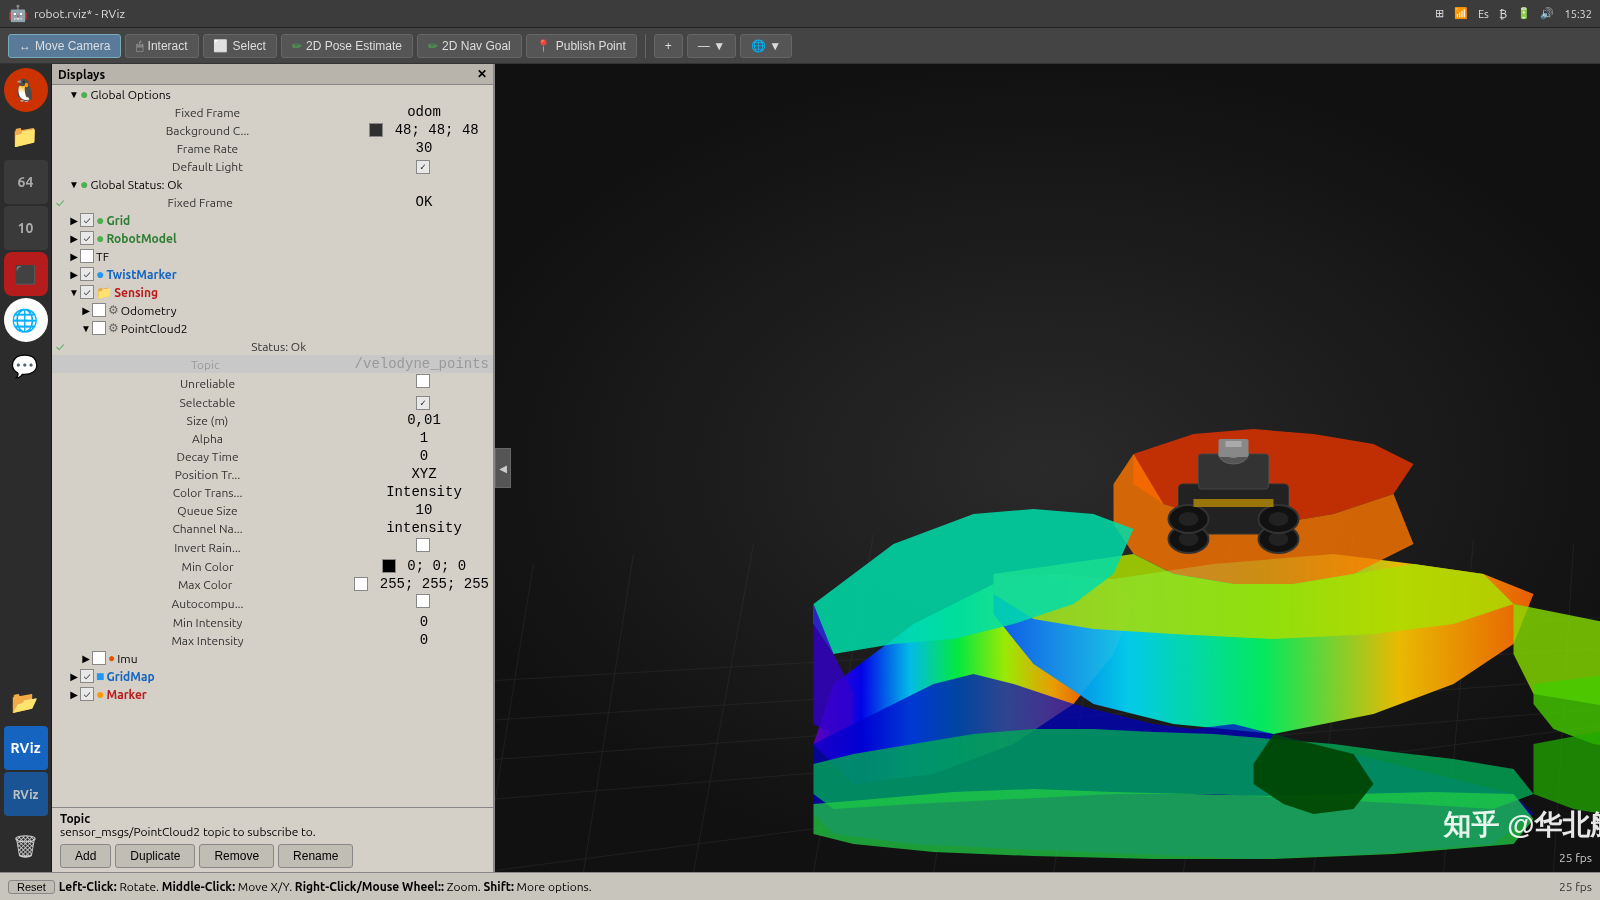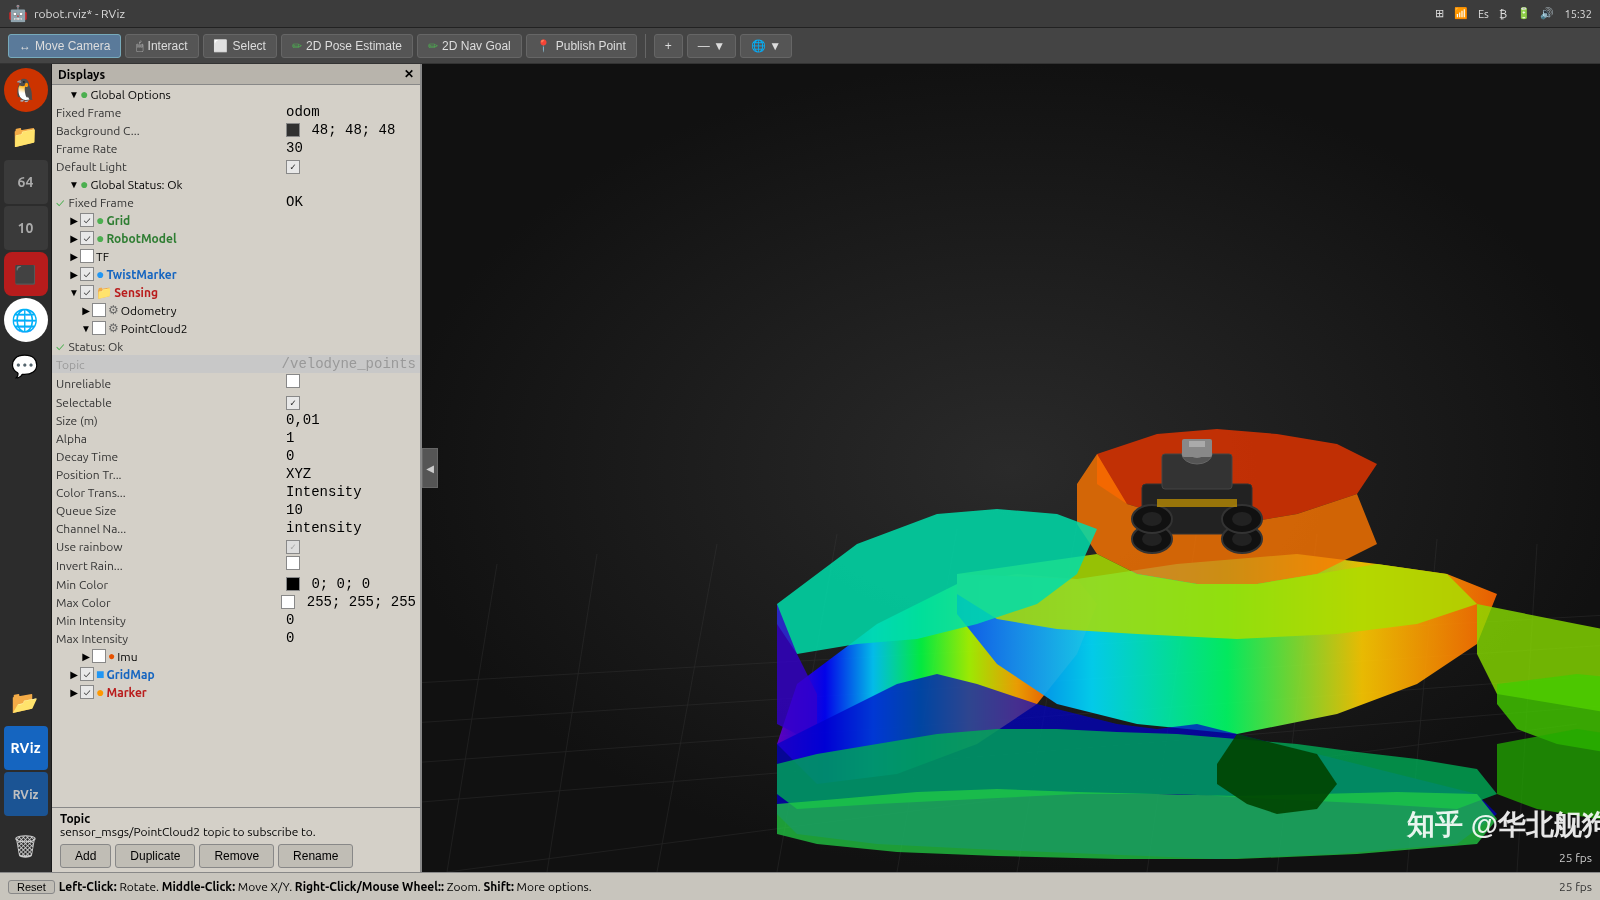--- a/index.html
+++ b/index.html
@@ -54,21 +54,21 @@
     .toolbar-sep { width: 1px; height: 24px; background: #666; margin: 0 4px; }
 
     
     #main {
       display: flex;
       height: calc(900px - 28px - 36px - 28px);
     }
 
     
     #left-panel {
-      width: 370px;
+      width: 443px;
       background: #d4d0c8;
       color: #000;
       display: flex;
       flex-direction: column;
       border-right: 2px solid #888;
       flex-shrink: 0;
     }
 
     #displays-header {
       background: #b8b4ac;
@@ -246,20 +246,21 @@
       font-size: 20px;
     }
 
     
     .prop-row {
       display: flex;
       align-items: center;
       padding: 1px 4px;
       min-height: 18px;
       font-size: 12px;
+      text-align: center;
     }
     .prop-name { flex: 1; color: #333; }
     .prop-value { color: #000; min-width: 130px; font-size: 14px; font-family: Liberation Mono, monospace; }
 
     .green-text { color: #2e7d32; font-weight: bold; }
     .blue-text { color: #1565c0; font-weight: bold; }
     .orange-text { color: #b91c1c; font-weight: bold; }
 
     .row-disabled { color: #999; }
   </style>
@@ -507,26 +508,20 @@
         <div class="prop-row indent-3">
           <span class="prop-name">Queue Size</span>
           <span class="prop-value">10</span>
         </div>
 
         <div class="prop-row indent-3">
           <span class="prop-name">Channel Na...</span>
           <span class="prop-value">intensity</span>
         </div>
 
-        <div class="prop-row indent-3">
-          <span class="prop-name">Use rainbow</span>
-          <span class="prop-value">
-            <span class="checkbox-display checkbox-dim"></span>
-          </span>
-        </div>
 
         <div class="prop-row indent-3">
           <span class="prop-name">Invert Rain...</span>
           <span class="prop-value">
             <span class="checkbox-display checkbox-unchecked"></span>
           </span>
         </div>
 
         <div class="prop-row indent-3">
           <span class="prop-name">Min Color</span>
@@ -537,20 +532,26 @@
         </div>
 
         <div class="prop-row indent-3">
           <span class="prop-name">Max Color</span>
           <span class="prop-value">
             <span class="color-swatch" style="background:#fff;"></span>
             <span>255; 255; 255</span>
           </span>
         </div>
 
+        <div class="prop-row indent-3">
+          <span class="prop-name">Autocompu...</span>
+          <span class="prop-value">
+            <span class="checkbox-display checkbox-unchecked"></span>
+          </span>
+        </div>
 
         <div class="prop-row indent-3">
           <span class="prop-name">Min Intensity</span>
           <span class="prop-value">0</span>
         </div>
 
         <div class="prop-row indent-3">
           <span class="prop-name">Max Intensity</span>
           <span class="prop-value">0</span>
         </div>

